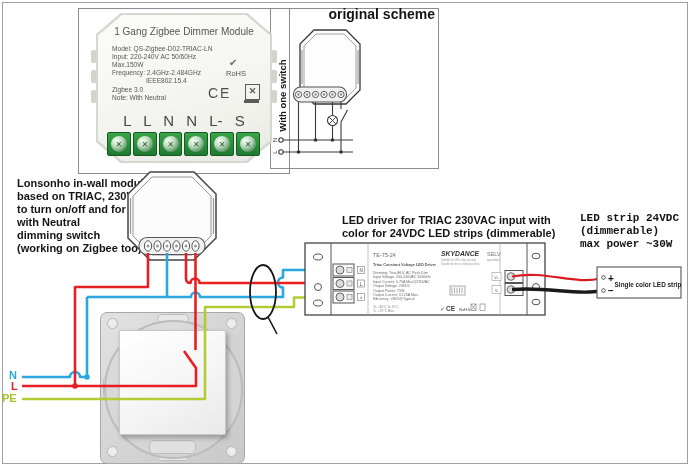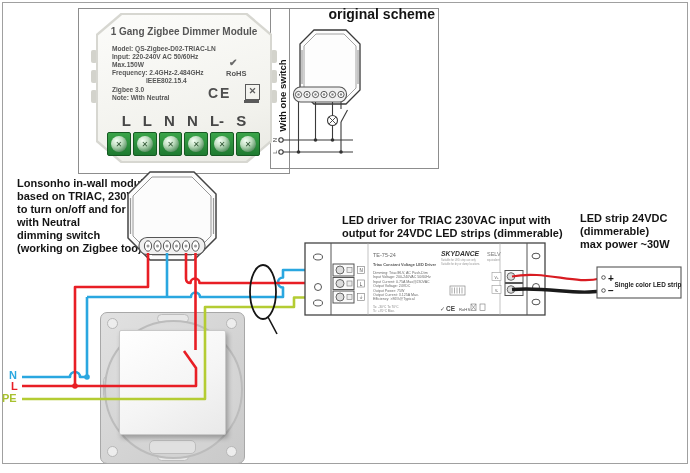--- a/index.html
+++ b/index.html
@@ -3,21 +3,21 @@
 <meta charset="utf-8">
 <style>
   html,body{margin:0;padding:0;background:#fff;}
   #stage{position:relative;width:690px;height:473px;background:#fff;overflow:hidden;
          font-family:"Liberation Sans",sans-serif;color:#141414;}
   .abs{position:absolute;}
   .box{position:absolute;border:1px solid #999;background:transparent;}
   .note{position:absolute;font-weight:bold;font-size:11px;line-height:13px;color:#141414;white-space:nowrap;}
   .mainlbl{position:absolute;font-weight:bold;font-size:11px;line-height:11px;}
   .oct{clip-path:polygon(14% 0,86% 0,100% 14%,100% 86%,86% 100%,14% 100%,0 86%,0 14%);}
-  .devtxt{position:absolute;font-weight:bold;color:#565656;}
+  .devtxt{position:absolute;font-weight:normal;color:#565656;}
   .gstrip{position:absolute;display:flex;gap:2px;}
   .gcell{flex:1;background:linear-gradient(#3aa449,#1e7a30);border:1px solid #155a22;border-radius:2px;
          display:flex;align-items:center;justify-content:center;}
   .screw{width:16px;height:16px;border-radius:50%;
          background:radial-gradient(circle at 35% 30%,#f4fff4,#bedcbf 38%,#74a87c 65%,#3f7248 88%,#2c5435);
          display:flex;align-items:center;justify-content:center;font-size:8px;color:rgba(15,55,20,.85);}
   .tab{position:absolute;width:6px;height:13px;background:#d3d3cc;border-radius:2px;}
   .hole{position:absolute;background:#ededed;border:1px solid #b7b7b7;border-radius:50%;}
   .pill{position:absolute;background:#e7e7e7;border:1px solid #bdbdbd;border-radius:5px;}
   svg{position:absolute;left:0;top:0;}
@@ -96,23 +96,23 @@
   <div class="note" style="left:17px;top:177px;">
     <div>Lonsonho in-wall module</div>
     <div>based on TRIAC, 230VAC</div>
     <div>to turn on/off and for</div>
     <div>with Neutral</div>
     <div>dimming switch</div>
     <div>(working on Zigbee too)</div>
   </div>
   <div class="note" style="left:342px;top:214px;">
     <div>LED driver for TRIAC 230VAC input with</div>
-    <div>output for 24VDC LED strips (dimmerable)</div>
-  </div>
-  <div class="note" style="left:580px;top:212px;">
+    <div>color for 24VDC LED strips (dimmerable)</div>
+  </div>
+  <div class="note" style="left:580px;top:212px;font-family:Liberation Mono, monospace;">
     <div>LED strip 24VDC</div>
     <div>(dimmerable)</div>
     <div>max power ~30W</div>
   </div>
   <div class="note" style="left:257px;top:335px;">
   </div>
   <div class="mainlbl" style="left:9px;top:370px;color:#2aa7e0;">N</div>
   <div class="mainlbl" style="left:11px;top:381px;color:#e81e25;">L</div>
   <div class="mainlbl" style="left:2px;top:393px;color:#a8c12f;">PE</div>
 

